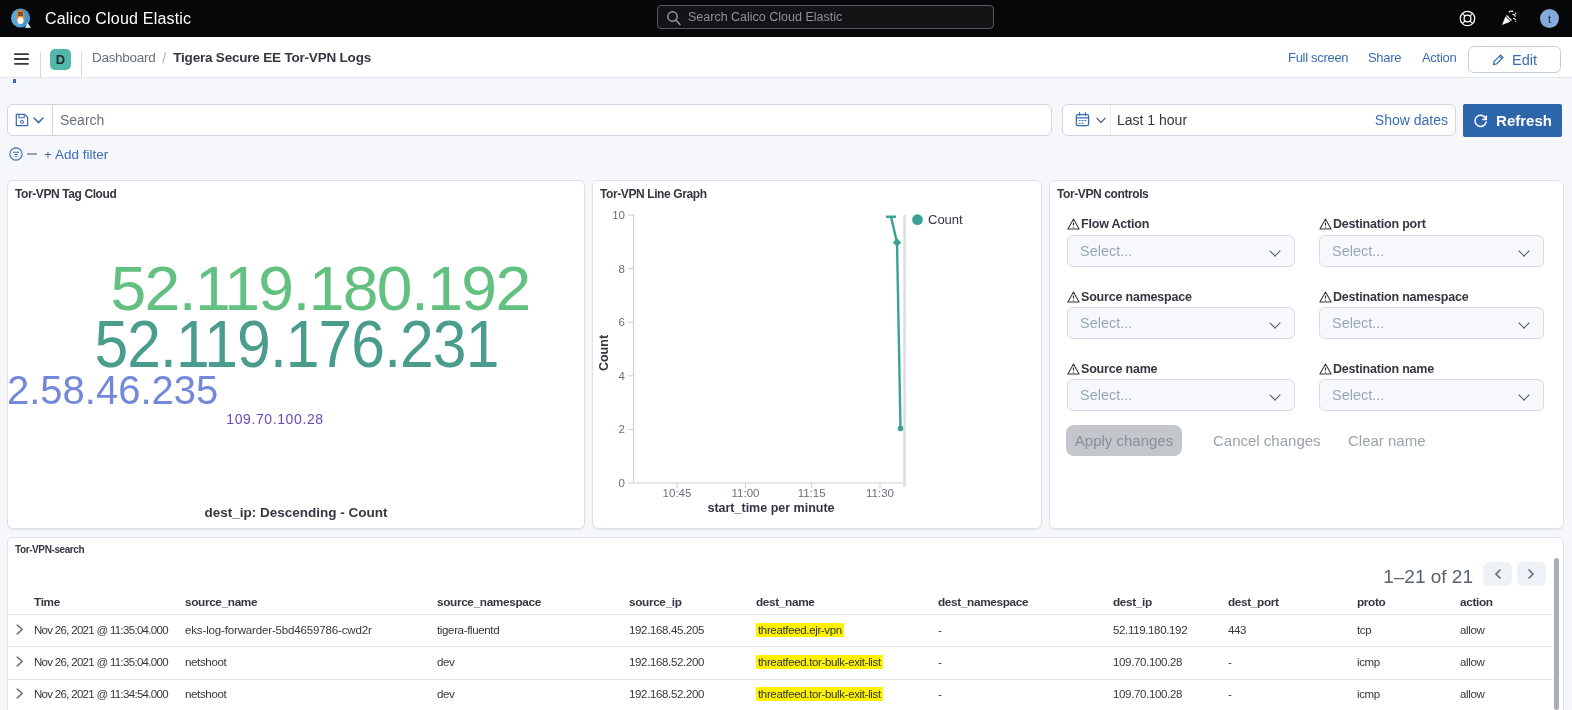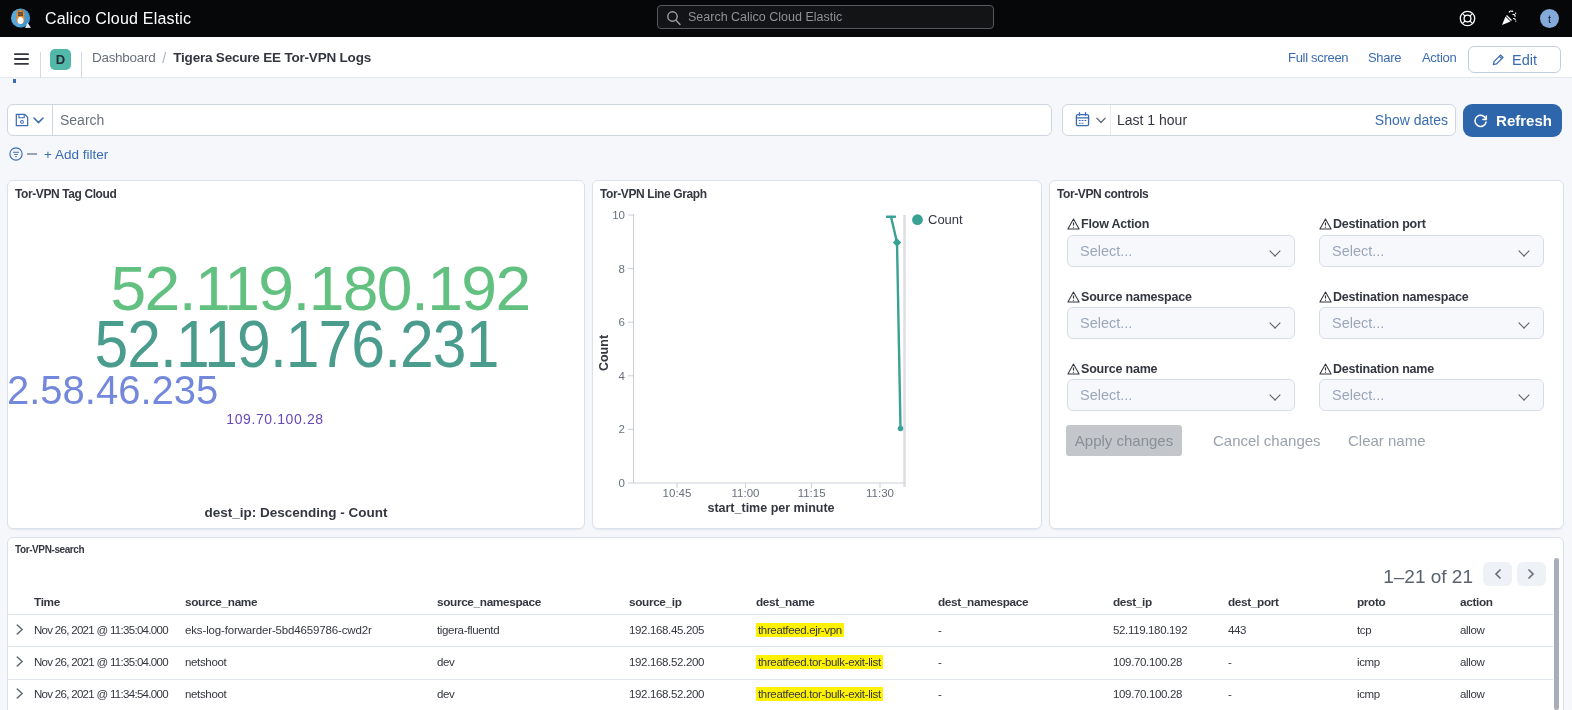--- a/index.html
+++ b/index.html
@@ -19,21 +19,21 @@
 .bcsep { color:#a9b2c0; font-size:14px; }
 .bc2 { color:#343741; font-size:13.5px; font-weight:bold; letter-spacing:-0.2px; }
 .navlink { color:#3a6cb3; font-size:13px; letter-spacing:-0.3px; }
 #editbtn { left:1468px; top:46px; width:93px; height:27px; border:1px solid #c2cdde; border-radius:6px; background:#fff; display:flex; align-items:center; justify-content:center; gap:7px; color:#3a6cb3; font-size:14.5px; }
 
 #qbar { left:7px; top:104px; width:1045px; height:32px; background:#fff; border:1px solid #cfd6e2; border-radius:6px; }
 #qleft { left:7px; top:104px; width:46px; height:32px; border-right:1px solid #cfd6e2; }
 .ph { color:#69707d; font-size:14px; }
 #kql { color:#3a6cb3; font-size:14px; font-weight:600; }
 #dbox { left:1062px; top:104px; width:394px; height:32px; background:#fff; border:1px solid #cfd6e2; border-radius:6px; }
-#refresh { left:1463px; top:104px; width:99px; height:33px; background:#2e66ab; border-radius:9px; color:#fff; display:flex; align-items:center; justify-content:center; gap:8px; font-size:15px; font-weight:600; }
+#refresh { left:1463px; top:104px; width:99px; height:33px; background:#2e66ab; border-radius:2px; color:#fff; display:flex; align-items:center; justify-content:center; gap:8px; font-size:15px; font-weight:600; }
 
 .panel { background:#fff; border:1px solid #dbe1ec; border-radius:6px; box-shadow:0 2px 2px -1px rgba(152,162,179,.18); }
 .ptitle { font-size:12px; font-weight:bold; color:#343741; letter-spacing:-0.4px; }
 
 .tag { white-space:nowrap; line-height:1; }
 
 .clabel { font-size:12.5px; font-weight:bold; color:#343741; display:flex; align-items:center; letter-spacing:-0.2px; }
 .cdrop { background:#f6f8fb; border:1px solid #d6dce6; border-radius:6px; height:32px; display:flex; align-items:center; padding-left:12px; color:#9aa7bb; font-size:14.5px; }
 
 .th { font-size:11.8px; font-weight:bold; color:#343741; letter-spacing:-0.35px; }
@@ -252,21 +252,21 @@
           <path d="M8 1.2 L15 13.8 H1 Z" stroke-linejoin="round"></path>
           <path d="M8 5.5 V9.5 M8 11 V12.2" stroke-width="1.5"></path>
         </svg>Source name</div>
   <div class="clabel abs" style="left:270px;top:182px;"><svg class="warn" width="13" height="12" viewBox="0 0 16 15" fill="none" stroke="#343741" stroke-width="1.3">
           <path d="M8 1.2 L15 13.8 H1 Z" stroke-linejoin="round"></path>
           <path d="M8 5.5 V9.5 M8 11 V12.2" stroke-width="1.5"></path>
         </svg>Destination name</div>
   <div class="cdrop abs" style="left:18px;top:199px;width:228px;">Select...</div>
   <div class="cdrop abs" style="left:270px;top:199px;width:225px;">Select...</div>
 
-  <div class="abs" style="left:17px;top:245px;width:116px;height:31px;background:#c3c7cc;border-radius:3px;display:flex;align-items:center;justify-content:center;font-size:15px;color:#888f97;">Apply changes</div>
+  <div class="abs" style="left:17px;top:245px;width:116px;height:31px;background:#c3c7cc;border-radius:8px;display:flex;align-items:center;justify-content:center;font-size:15px;color:#888f97;">Apply changes</div>
   <div class="abs" style="left:164px;top:245px;height:31px;display:flex;align-items:center;font-size:15px;color:#9aa2ac;">Cancel changes</div>
   <div class="abs" style="left:299px;top:245px;height:31px;display:flex;align-items:center;font-size:15px;color:#9aa2ac;">Clear name</div>
 </div>
 <div class="abs" id="p4c" style="left:7px;top:537px;width:1557px;height:173px;">
   <div class="abs ptitle" style="left:8px;top:7px;font-size:10px;">Tor-VPN-search</div>
   <div class="abs" style="left:1266px;top:29px;width:200px;text-align:right;font-size:19px;color:#5a6270;">1–21 of 21</div>
   <div class="abs pgbtn" style="left:1476px;top:24.5px;">
         <svg width="10" height="10" viewBox="0 0 10 10" fill="none" stroke="#69707d" stroke-width="1.7" stroke-linecap="round">
           <path d="M7 1 L3 5 L7 9"></path>
         </svg>

